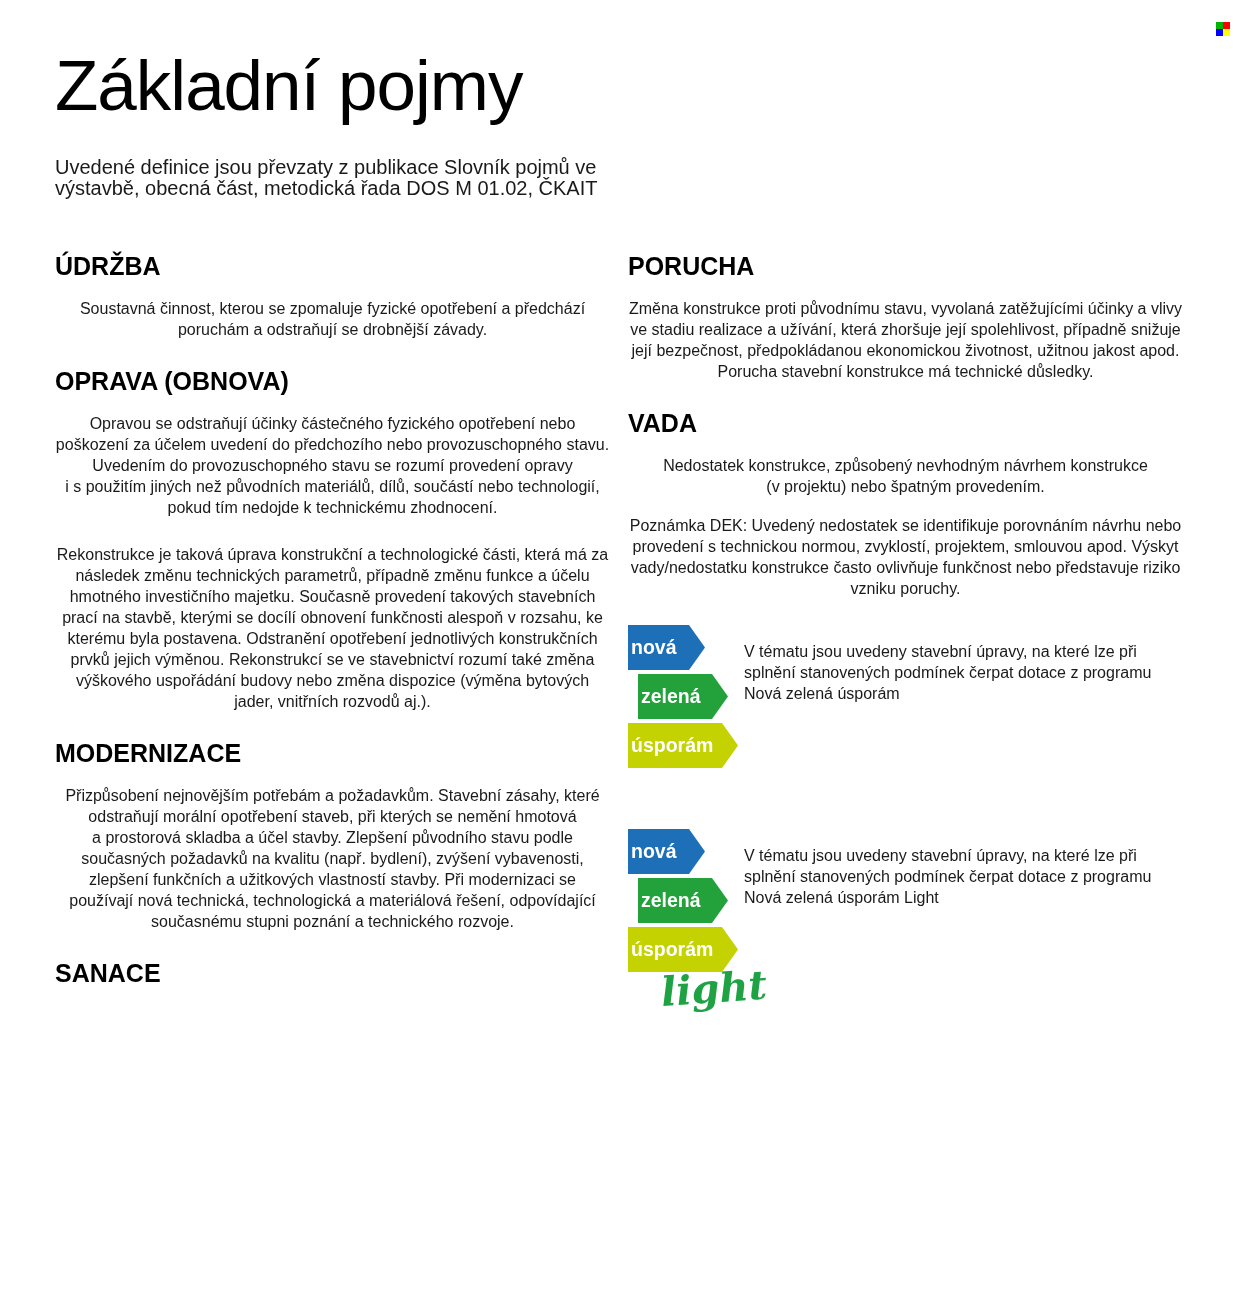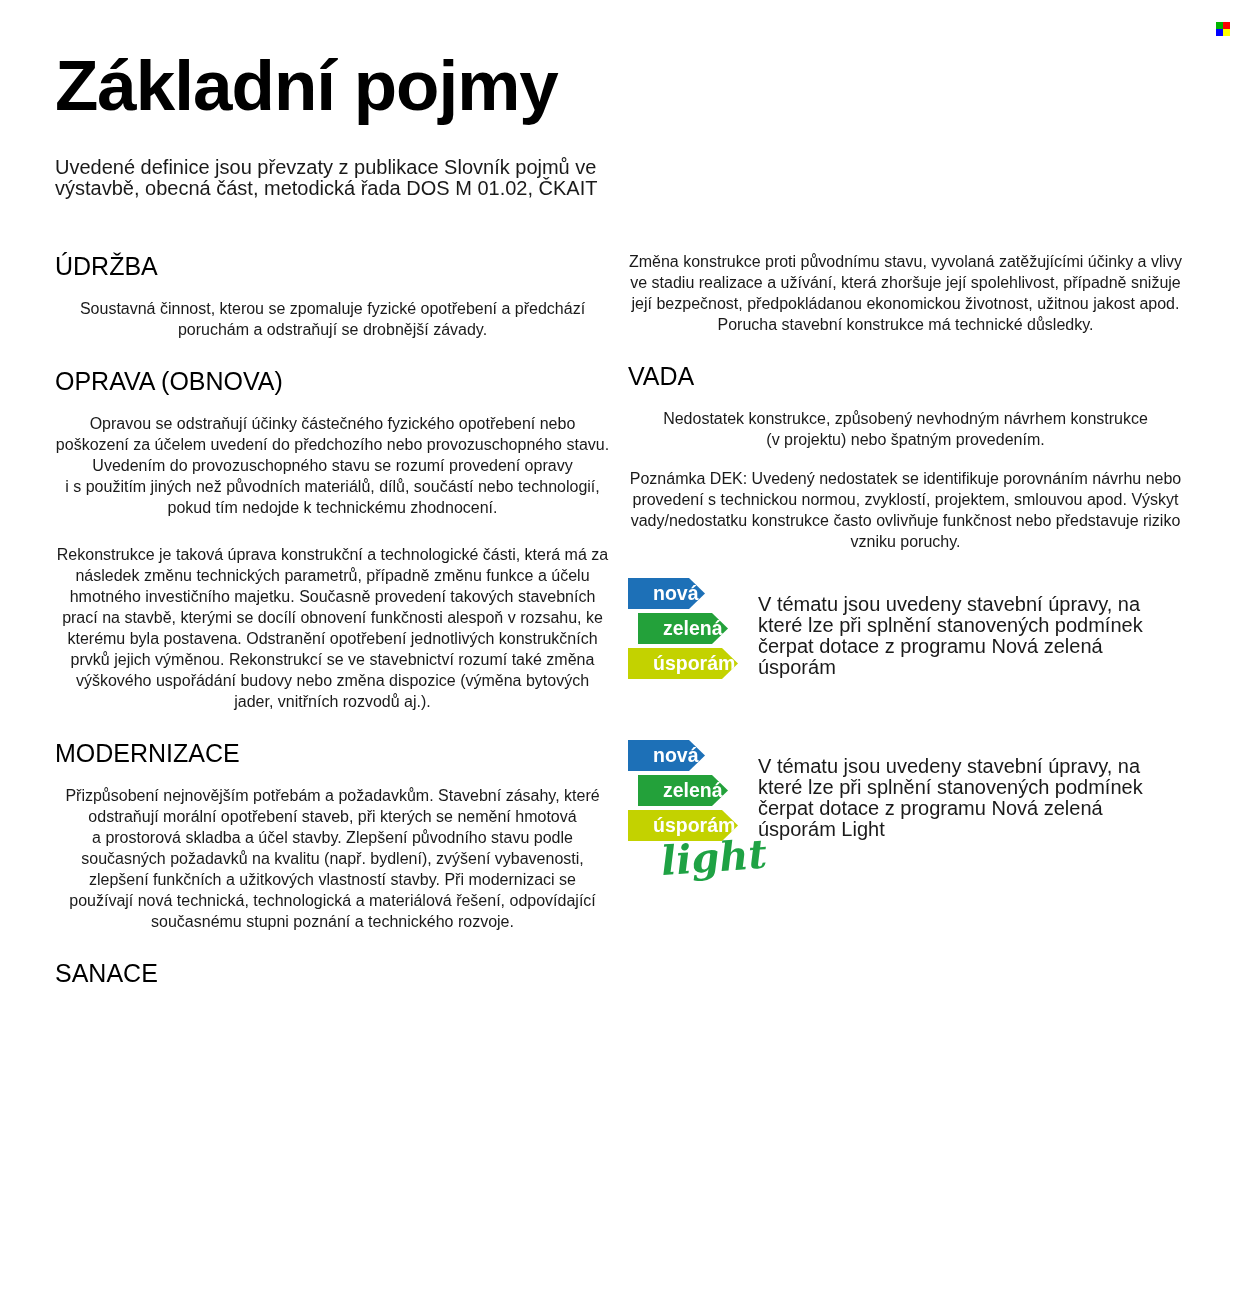--- a/index.html
+++ b/index.html
@@ -12,58 +12,58 @@
     -webkit-font-smoothing: antialiased;
   }
   .corner-icon {
     position: absolute; top: 22px; right: 20px;
     width: 14px; height: 14px;
     display: grid; grid-template-columns: 7px 7px; grid-template-rows: 7px 7px;
   }
   .corner-icon span { width: 7px; height: 7px; display: block; }
   .page { padding: 49px 60px 0 55px; }
   h1 {
-    font-size: 71px; line-height: 74px; font-weight: 700;
+    font-size: 71px; line-height: 74px; font-weight: 400;
     letter-spacing: -1px; color: #000;
   }
   .subtitle {
     margin-top: 34px; font-size: 20px; line-height: 21px; max-width: 560px;
   }
   .columns { display: flex; gap: 18px; margin-top: 52px; }
   .col { width: 555px; flex: 0 0 555px; }
   h2 {
-    font-size: 25px; line-height: 30px; font-weight: 400;
+    font-size: 25px; line-height: 30px; font-weight: 700;
     color: #000; margin: 0 0 17px;
   }
   .section { margin-bottom: 26px; }
   .section p { font-size: 16px; line-height: 21px; margin: 0 0 18px; text-align: center; }
   .promo { display: flex; margin-top: 6px; }
   .promo + .promo { margin-top: 57px; }
   .promo-logo { width: 116px; flex: 0 0 116px; }
   .arrow {
-    height: 31px; margin-bottom: 4px;
+    height: 45px; margin-bottom: 4px;
     display: flex; align-items: center;
-    padding-left: 25px; padding-right: 18px;
+    padding-left: 3px; padding-right: 18px;
     color: #fff; font-weight: 700; font-size: 19.5px;
     clip-path: polygon(0 0, calc(100% - 16px) 0, 100% 50%, calc(100% - 16px) 100%, 0 100%);
   }
   .arrow-0 { width: 77px; }
   .arrow-1 { width: 90px; margin-left: 10px; }
   .arrow-2 { width: 110px; }
   .light-script {
     font-family: "DejaVu Serif", serif;
     font-style: italic; font-weight: 700;
     font-size: 40px; line-height: 38px;
     margin: -3px 0 0 33px;
     transform: rotate(-4deg); transform-origin: left center;
     width: max-content;
   }
   .promo-text {
     padding-top: 16px; width: 412px;
-    font-size: 20px; line-height: 21px; margin-left: 14px;
+    font-size: 16px; line-height: 21px;
   }
 </style>
 </head>
 <body>
 
 <div class="corner-icon">
   <span style="background-color: rgb(0, 180, 0);"></span>
   <span style="background-color: rgb(255, 0, 0);"></span>
   <span style="background-color: rgb(0, 0, 255);"></span>
   <span style="background-color: rgb(255, 255, 0);"></span>
@@ -91,20 +91,21 @@
         <h2>MODERNIZACE</h2>
         <p>Přizpůsobení nejnovějším potřebám a&nbsp;požadavkům. Stavební zásahy, které odstraňují morální opotřebení staveb, při kterých se nemění hmotová a&nbsp;prostorová skladba a&nbsp;účel stavby. Zlepšení původního stavu podle současných požadavků na kvalitu (např. bydlení), zvýšení vybavenosti, zlepšení funkčních a&nbsp;užitkových vlastností stavby. Při modernizaci se používají nová technická, technologická a&nbsp;materiálová řešení, odpovídající současnému stupni poznání a&nbsp;technického rozvoje.</p>
       </section>
       <section class="section">
         <h2>SANACE</h2>
       </section>
     </div>
 
     <div class="col">
       <section class="section">
+        <h2>PORUCHA</h2>
         <p>Změna konstrukce proti původnímu stavu, vyvolaná zatěžujícími účinky a&nbsp;vlivy ve stadiu realizace a&nbsp;užívání, která zhoršuje její spolehlivost, případně snižuje její bezpečnost, předpokládanou ekonomickou životnost, užitnou jakost apod. Porucha stavební konstrukce má technické důsledky.</p>
       </section>
       <section class="section">
         <h2>VADA</h2>
         <p>Nedostatek konstrukce, způsobený nevhodným návrhem konstrukce (v&nbsp;projektu) nebo špatným provedením.</p>
         <p>Poznámka DEK: Uvedený nedostatek se identifikuje porovnáním návrhu nebo provedení s&nbsp;technickou normou, zvyklostí, projektem, smlouvou apod. Výskyt vady/nedostatku konstrukce často ovlivňuje funkčnost nebo představuje riziko vzniku poruchy.</p>
       </section>
 
       <div class="promo">
         <div class="promo-logo">

